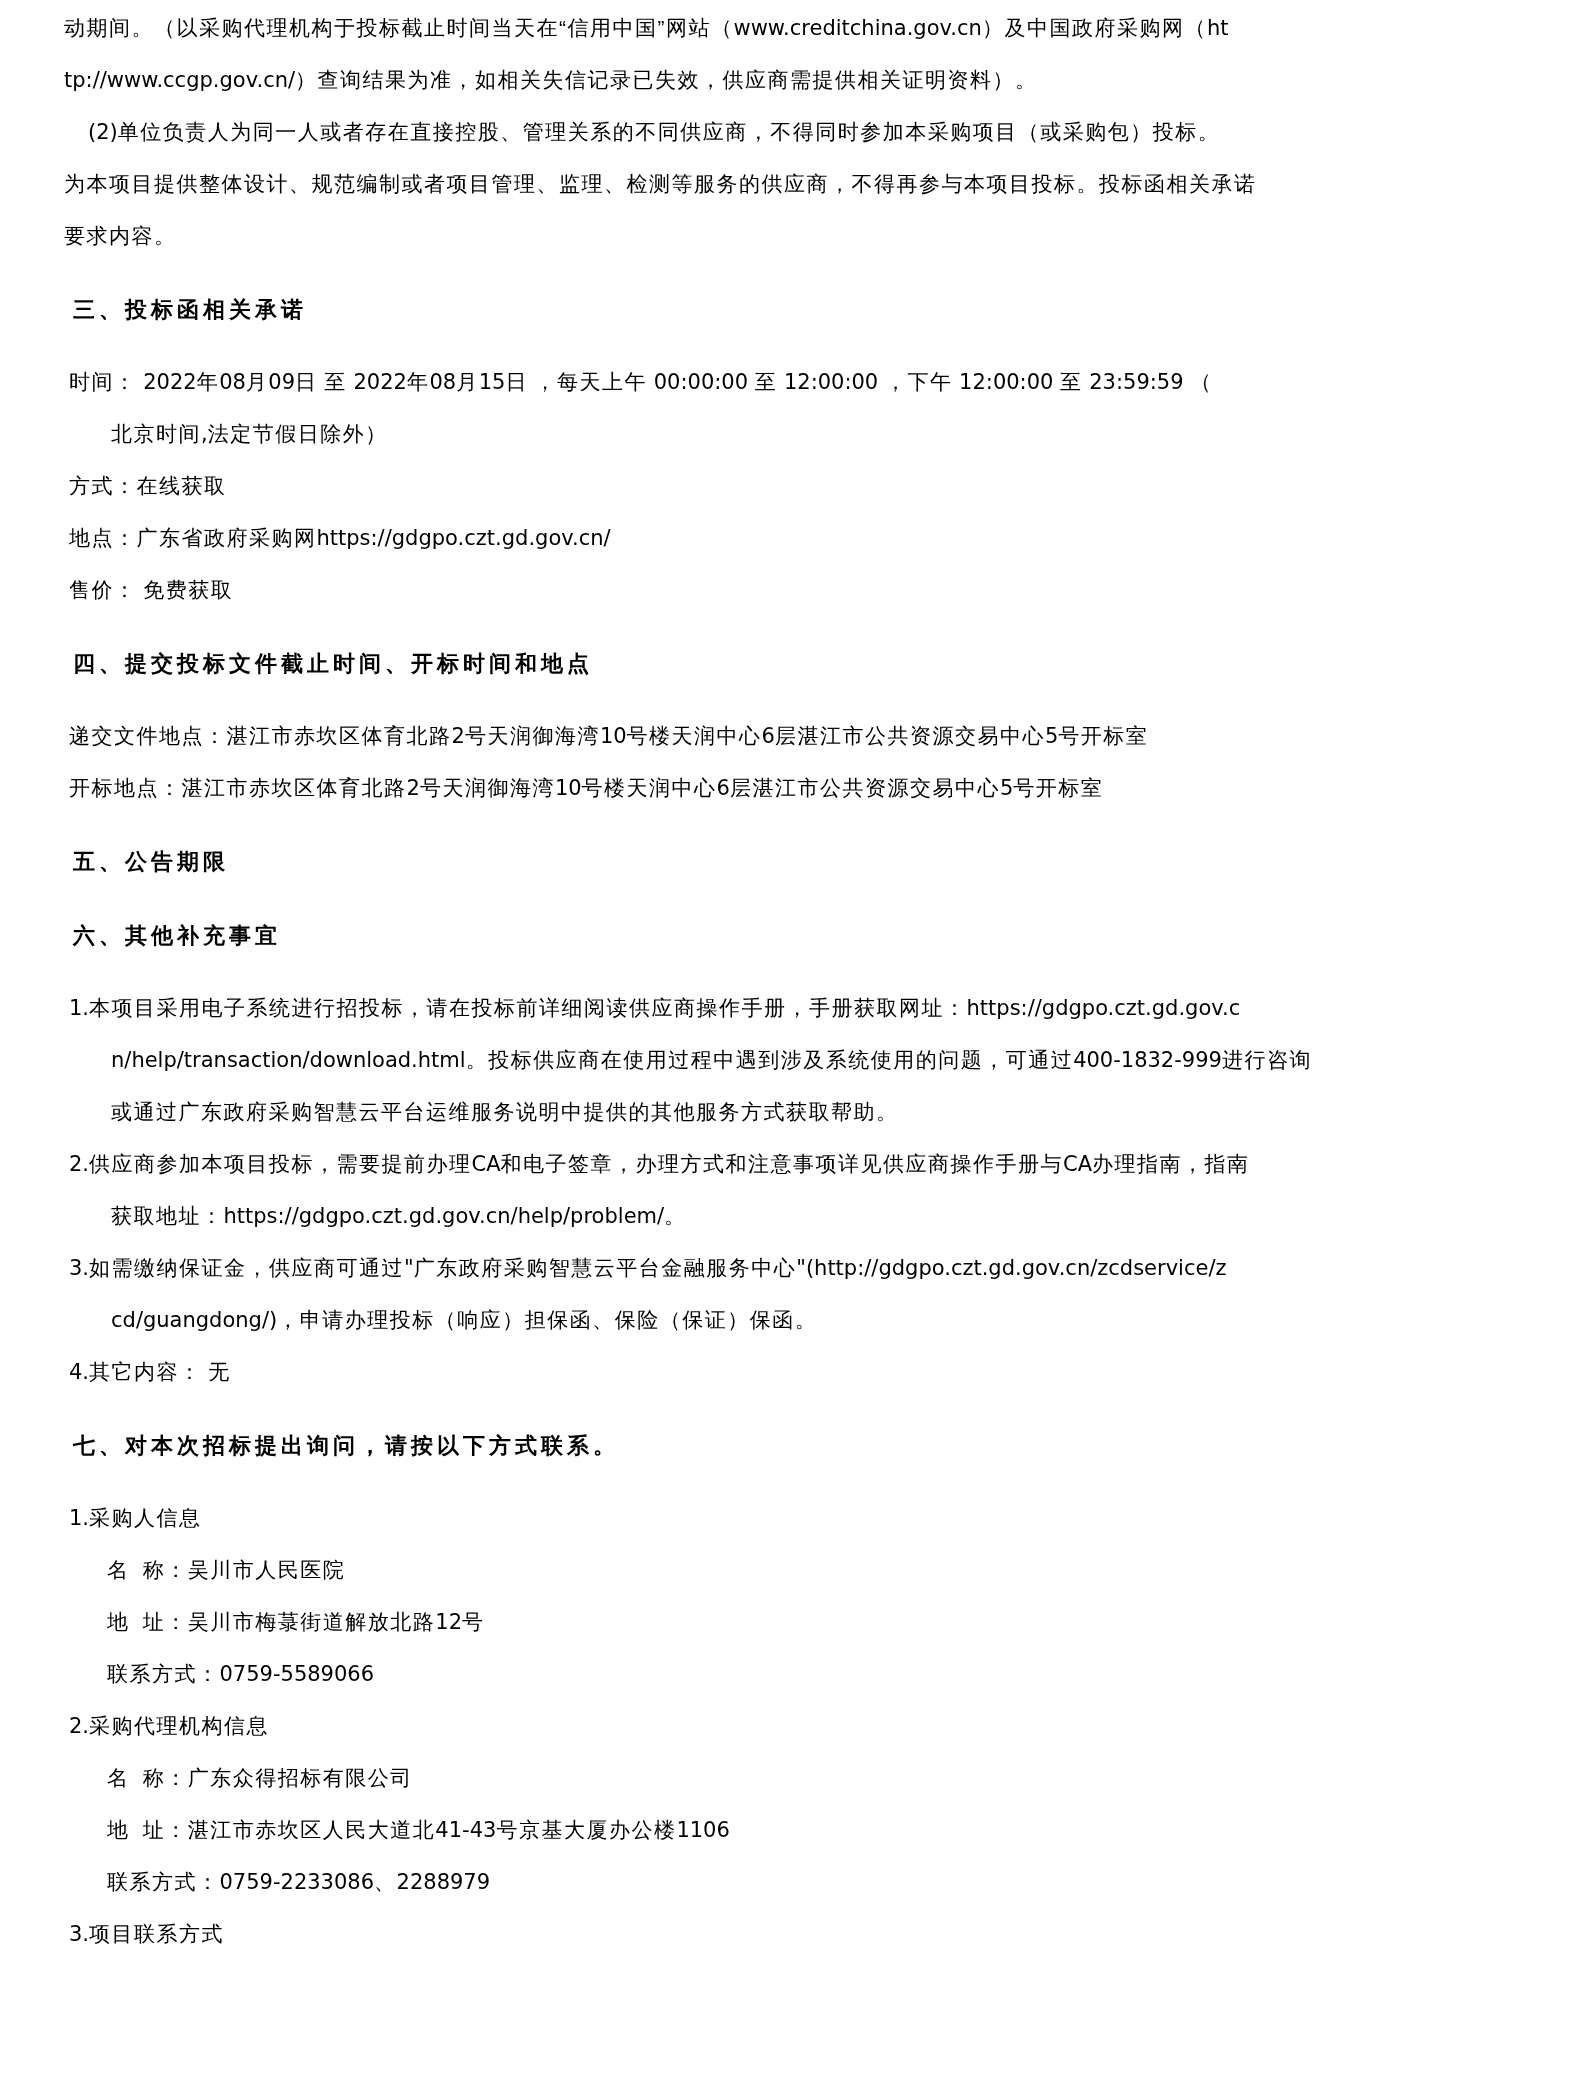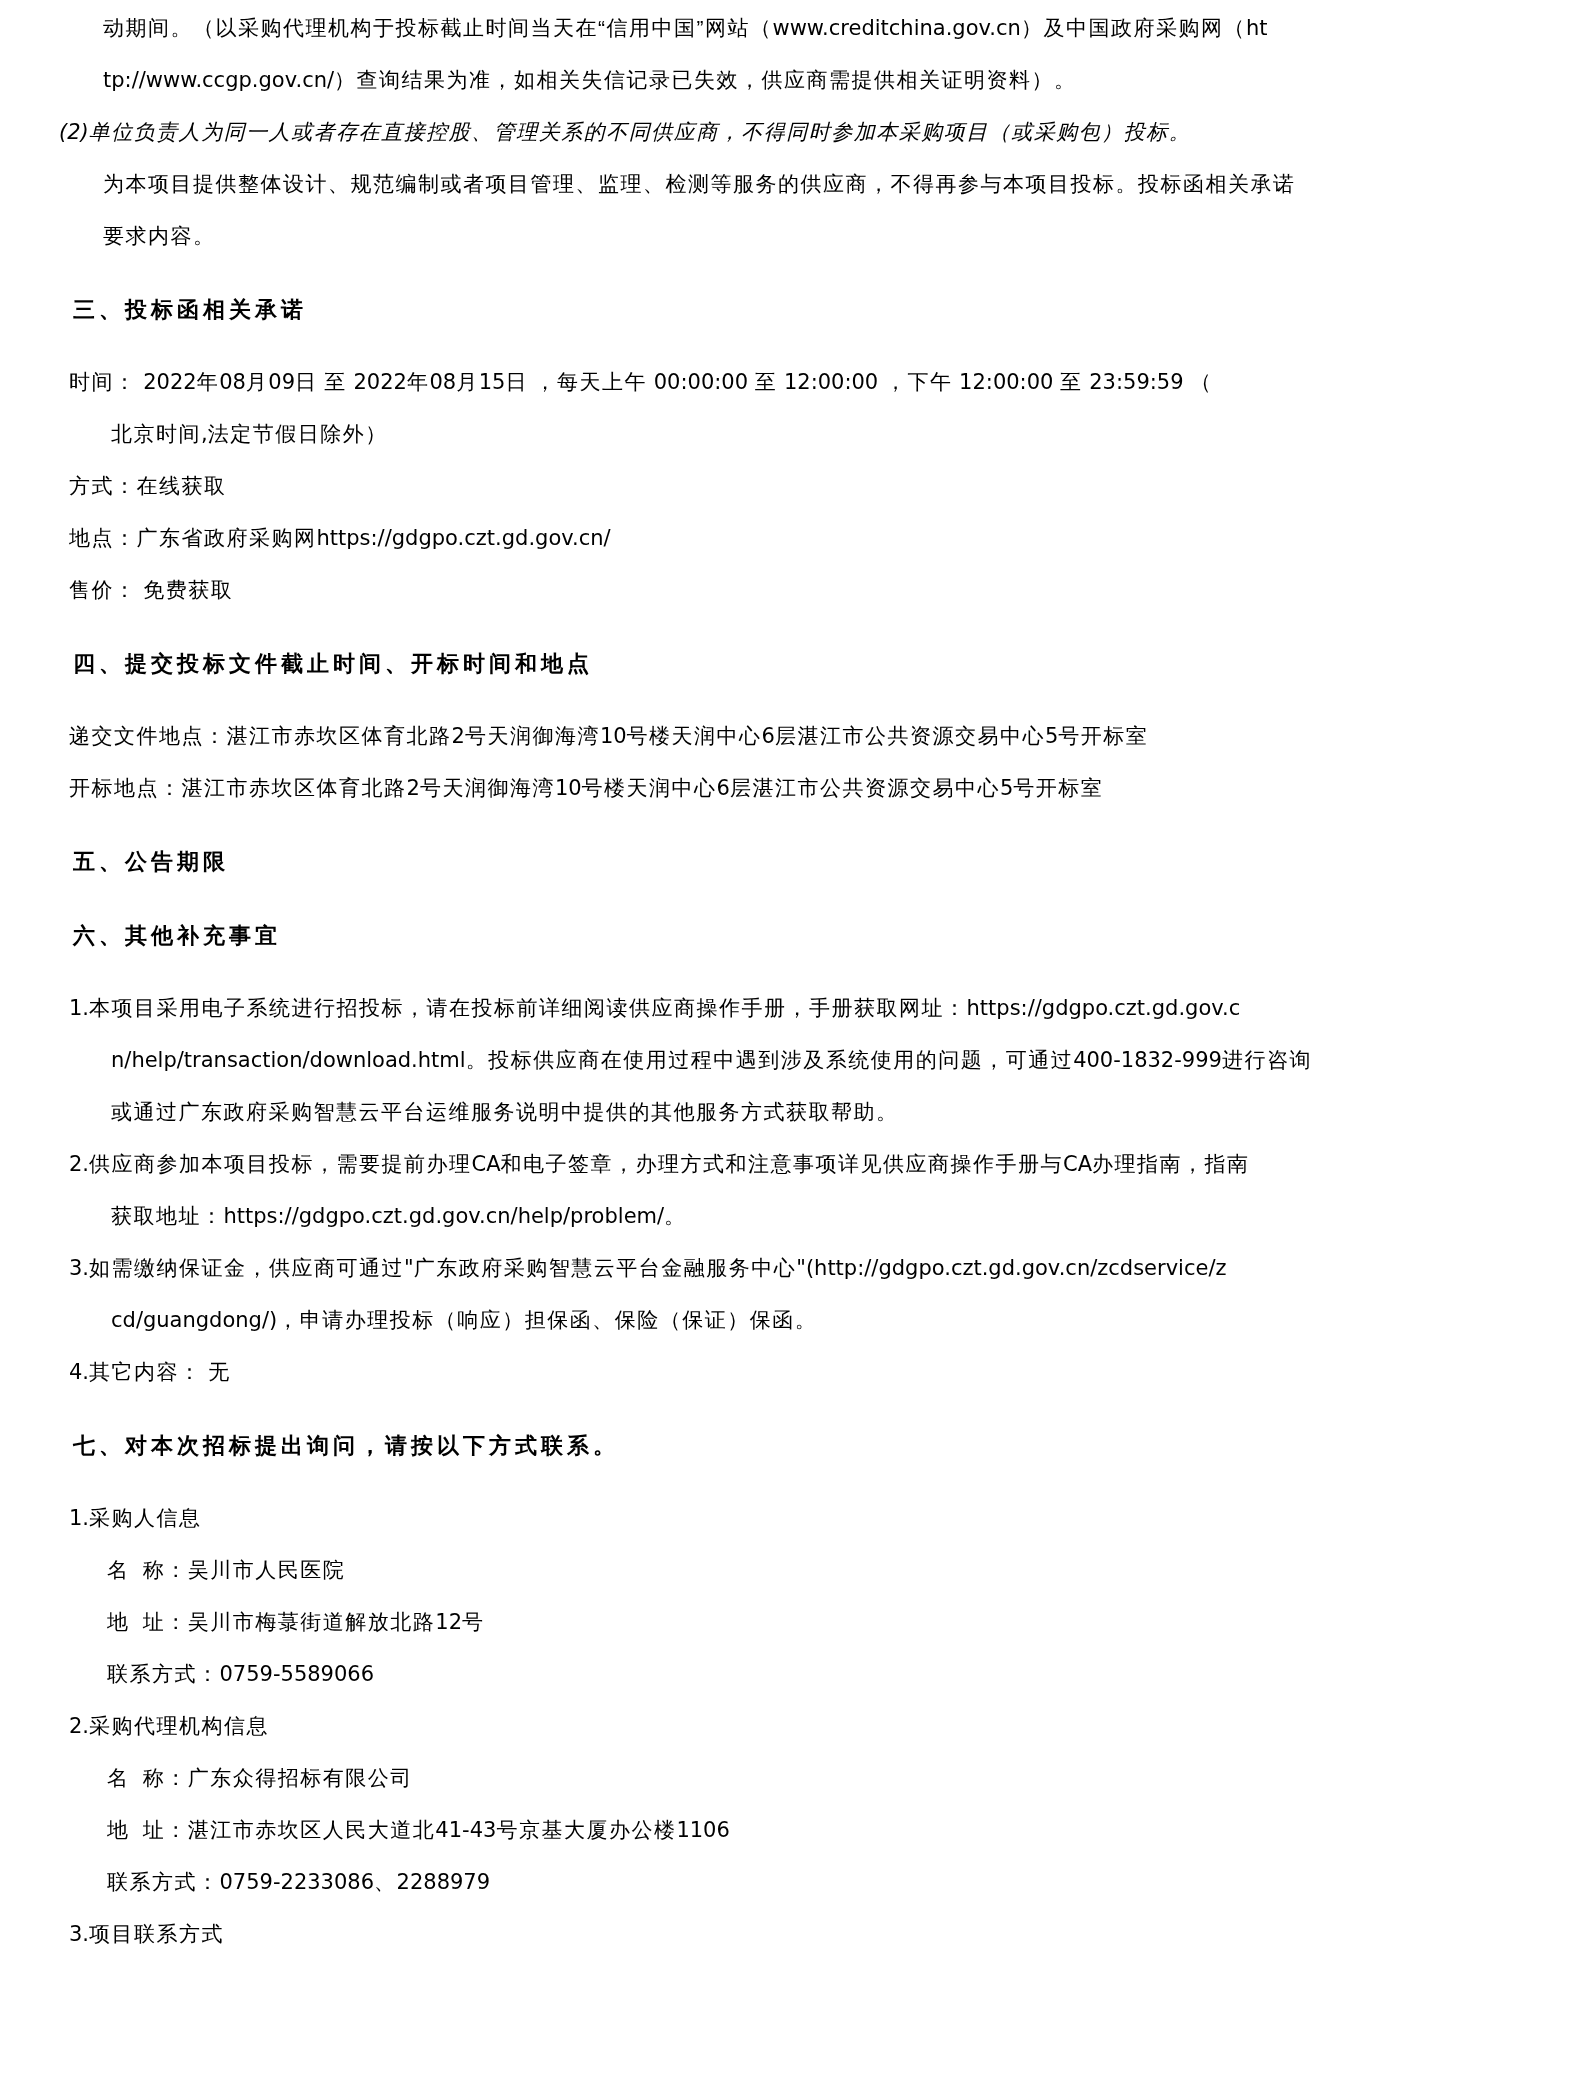--- a/index.html
+++ b/index.html
@@ -19,27 +19,27 @@
     position: relative;
     padding-top: 2px;
   }
   .line {
     height: 52px;
     line-height: 52px;
     white-space: pre;
     letter-spacing: 1.5px;
   }
   
-  .cont1 { padding-left: 103px; }
+  .cont1 { padding-left: 64px; }
   
   .first { padding-left: 69px; }
   
   .cont0 { padding-left: 111px; }
   
-  .first2 { padding-left: 59px; font-style: italic; }
+  .first2 { padding-left: 88px; }
   
   .contact { padding-left: 107px; }
   
   .heading {
     padding-left: 73px;
     font-weight: bold;
     font-size: 22px;
     letter-spacing: 4px;
     margin-top: 22px;
     margin-bottom: 20px;

